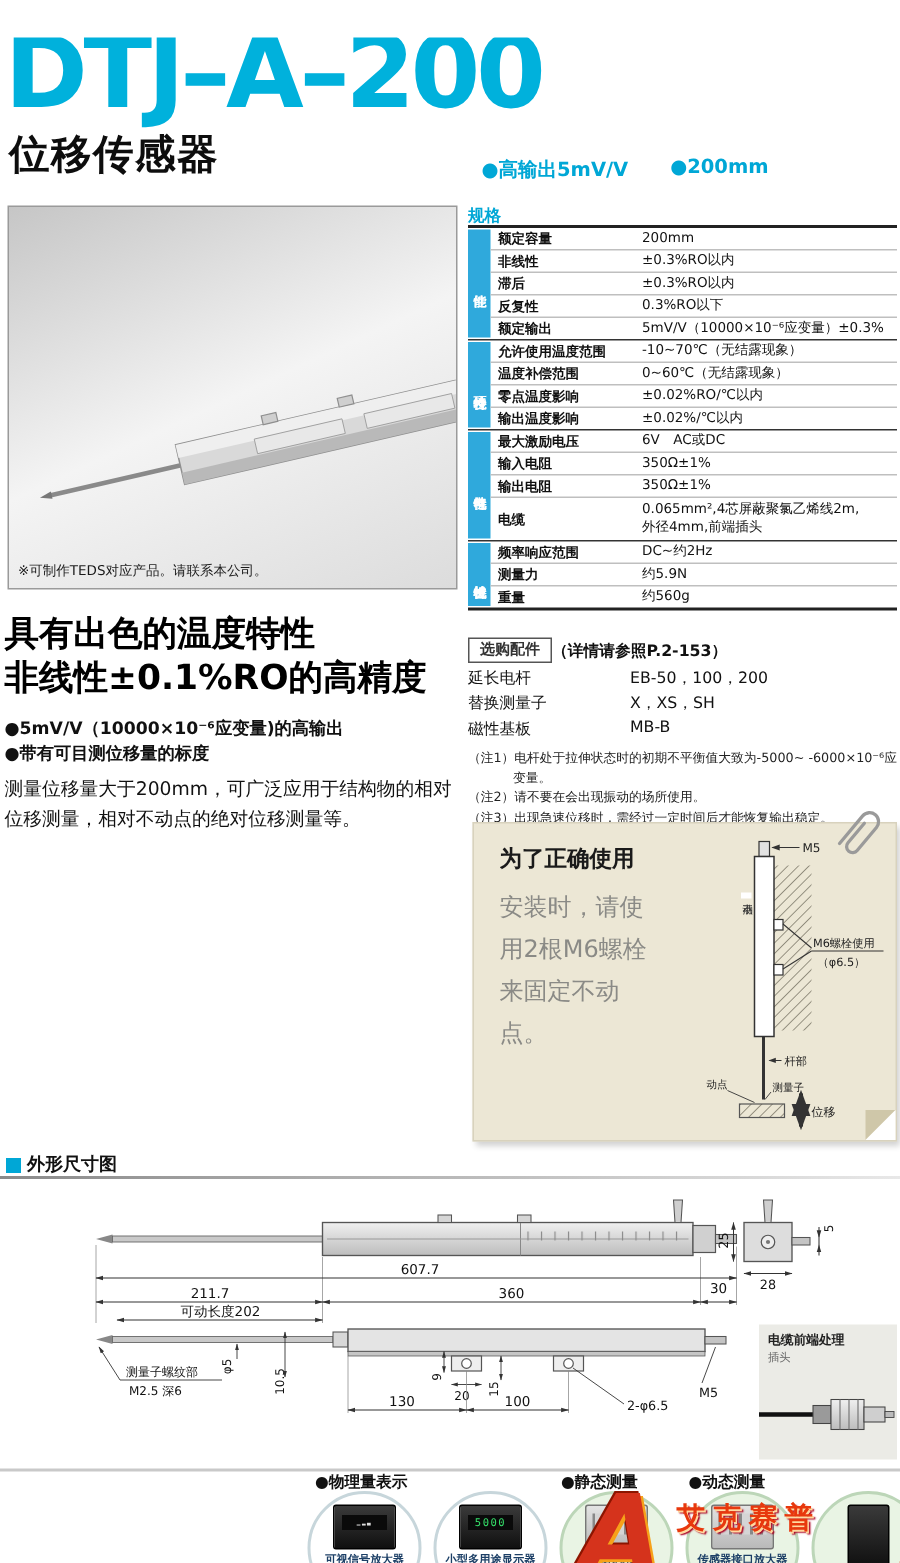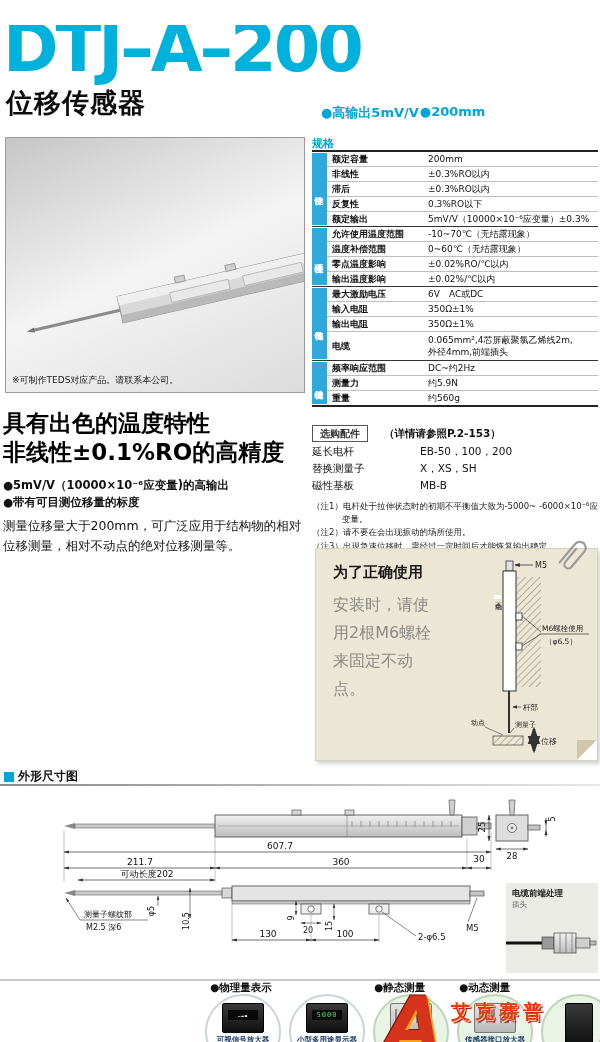--- a/index.html
+++ b/index.html
@@ -2,21 +2,21 @@
 <html><head>
 <meta charset="utf-8">
 <style>
   html,body{margin:0;padding:0;background:#fff;}
   body{font-family:"DejaVu Sans","Liberation Sans",sans-serif;color:#111;}
   .page{position:relative;width:600px;height:1042px;background:#fff;overflow:hidden;margin-top:25px;}
 
   
   .title{position:absolute;left:3px;top:-16px;font-size:67px;font-weight:bold;color:#00b1dc;letter-spacing:-3px;}
   .subtitle{position:absolute;left:6px;top:60px;font-size:27px;font-weight:bold;color:#0d0d0d;letter-spacing:1px;}
-  .hbullets{position:absolute;left:321px;top:79px;display:flex;gap:1px;font-size:13px;font-weight:bold;color:#00a7d6;}
+  .hbullets{position:absolute;left:321px;top:79px;display:flex;gap:28px;font-size:13px;font-weight:bold;color:#00a7d6;}
 
   
   .photo{position:absolute;left:5px;top:112px;width:298px;height:254px;border:1px solid #9a9a9a;
          background:linear-gradient(155deg,#c6c6c6 0%,#f4f4f4 50%,#dcdcdc 100%);}
   .photo .caption{position:absolute;left:6px;bottom:5px;font-size:9px;color:#1a1a1a;}
 
   
   .features{position:absolute;left:3px;top:384px;width:306px;}
   .features .h{font-size:23px;font-weight:bold;line-height:1.28;color:#000;}
   .features .fb{margin-top:9px;font-size:11.5px;font-weight:bold;line-height:1.45;}
@@ -32,21 +32,21 @@
          display:flex;align-items:center;justify-content:center;font-size:8.5px;font-weight:bold;margin:1px 0;}
   .rows{flex:1;}
   .row{display:flex;align-items:center;height:14px;border-bottom:1px solid #bfbfbf;font-size:9px;}
   .row:last-child{border-bottom:none;}
   .row .lbl{width:96px;padding-left:5px;font-weight:bold;white-space:nowrap;}
   .row .val{flex:1;white-space:pre-line;line-height:1.35;}
   .row.tall{height:28px;}
 
   
   .acc{position:absolute;left:312px;top:400px;width:288px;}
-  .acc-head{display:flex;align-items:center;gap:16px;}
+  .acc-head{display:flex;align-items:center;gap:0;}
   .acc-label{border:1px solid #555;padding:0 7px;font-size:10px;font-weight:bold;height:15px;line-height:15px;color:#333;}
   .acc-ref{font-size:10.5px;font-weight:bold;}
   .acc-item{display:flex;margin-top:3px;font-size:10.5px;}
   .acc-item .an{width:108px;}
   .acc-notes{margin-top:7px;font-size:8.5px;line-height:1.55;color:#222;}
   .acc-notes div{padding-left:30px;text-indent:-30px;}
 
   
   .usage{position:absolute;left:315px;top:523px;width:281px;height:211px;background:#ece7d5;
          border:1px solid #d8d2bd;box-shadow:2px 3px 4px rgba(0,0,0,.18);}

